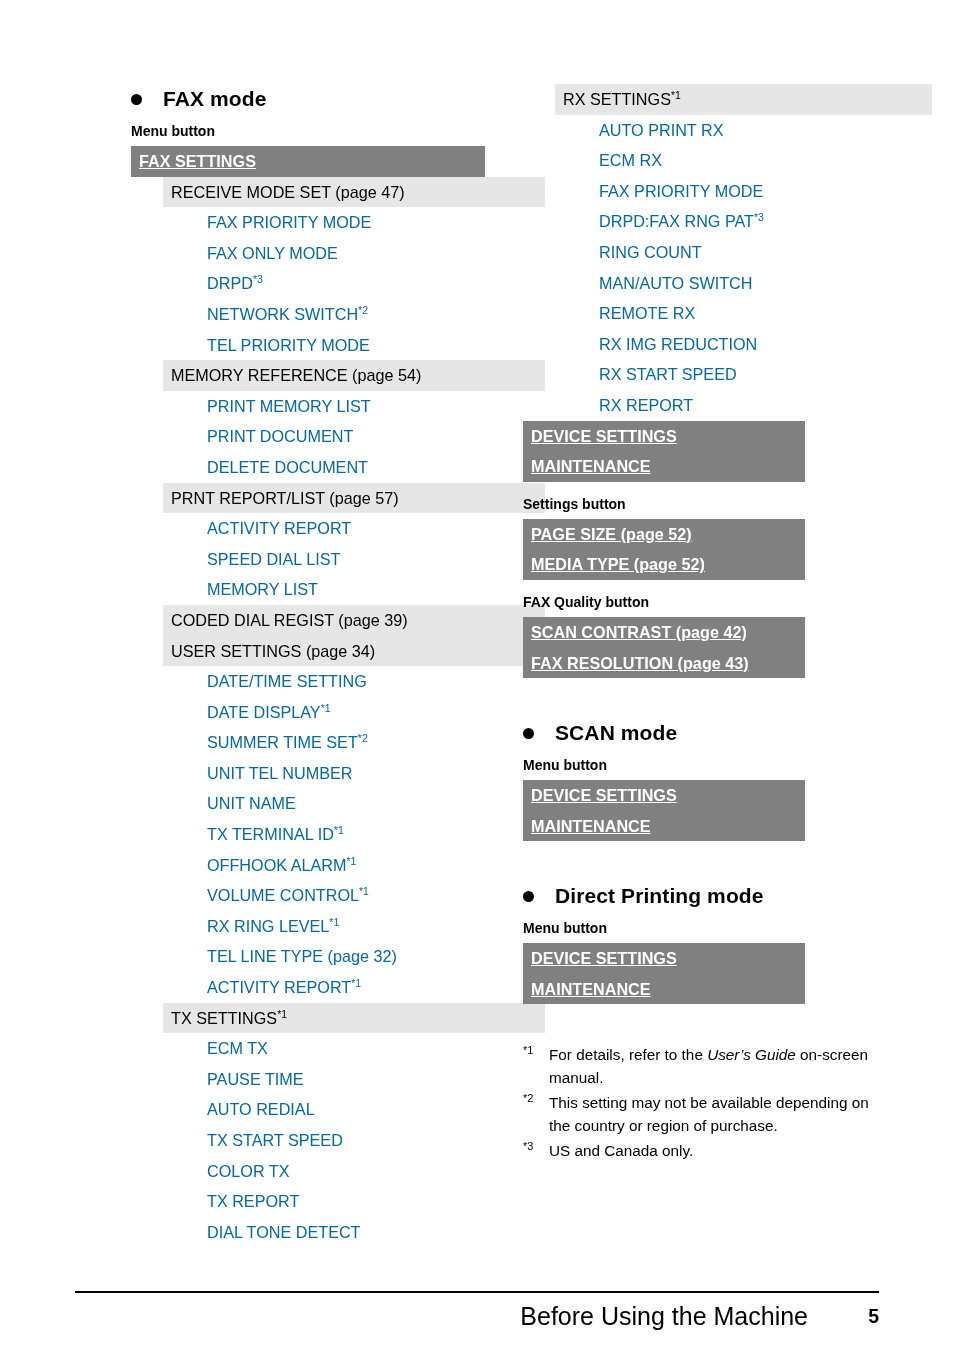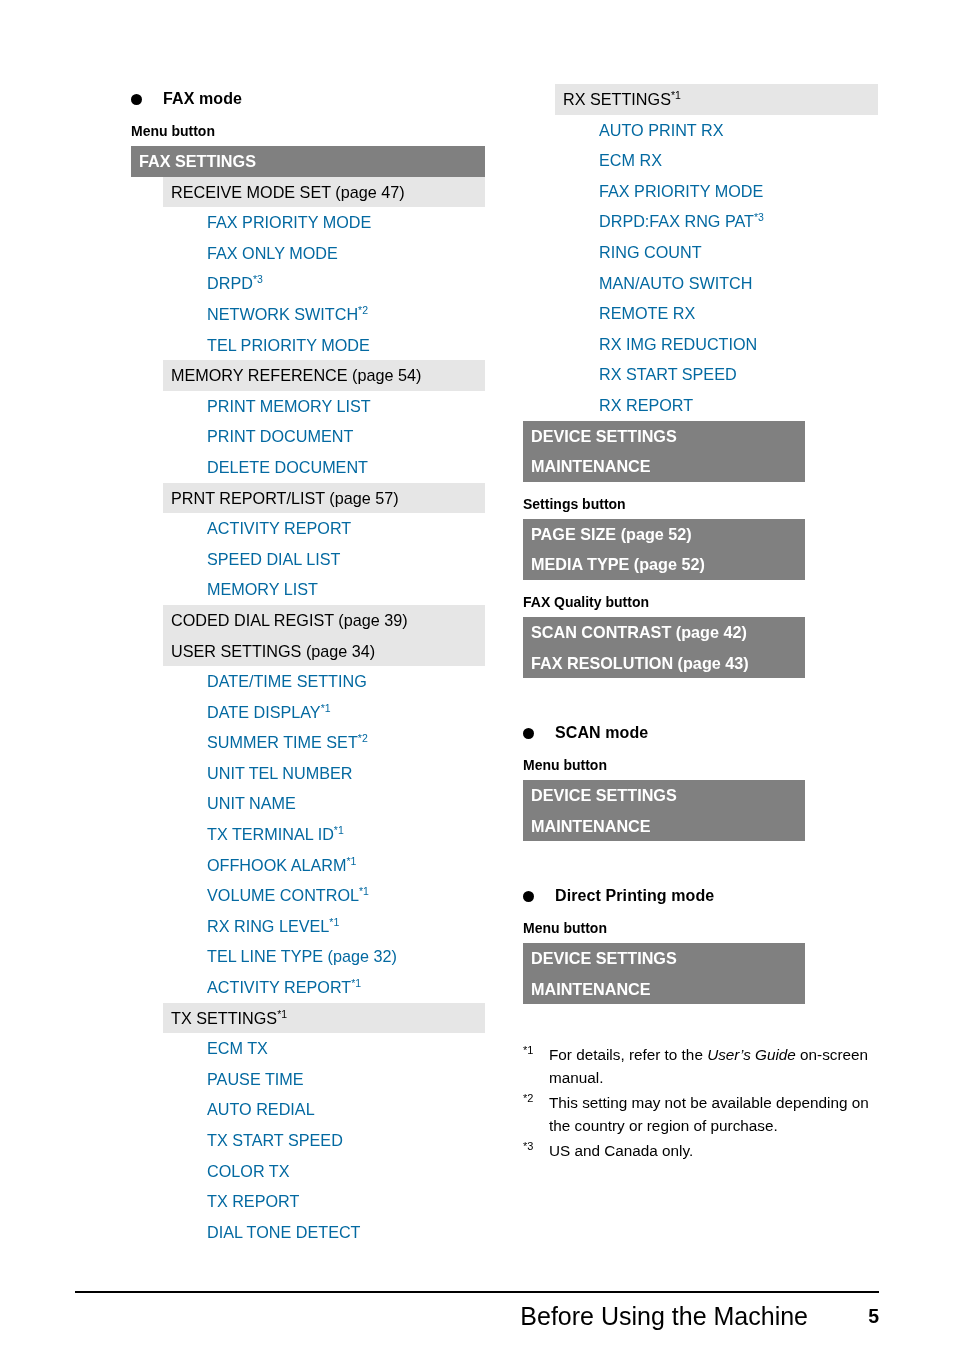--- a/index.html
+++ b/index.html
@@ -26,21 +26,21 @@
     position: absolute;
     top: 84px;
   }
   .col-left  { left: 131px; width: 354px; }
   .col-right { left: 523px; width: 355px; }
 
   
   .mode-head {
     display: flex;
     align-items: center;
-    font-size: 16px;
+    font-size: 21px;
     font-weight: bold;
     letter-spacing: .1px;
     height: 30px;
     margin: 0 0 7px 0;
   }
   .mode-head .bullet {
     width: 11px; height: 11px;
     border-radius: 50%;
     background: #000;
     display: inline-block;
@@ -57,25 +57,25 @@
   
   .band {
     display: block;
     box-sizing: border-box;
     line-height: 30.6px;
     height: 30.6px;
     font-size: 16.2px;
     white-space: nowrap;
     overflow: hidden;
   }
-  .lvl0 { margin-left: 0px;  width: 354px; padding-left: 8px; }
-  .lvl1 { margin-left: 32px; width: 322px; padding-left: 8px; }
+  .lvl0 { margin-left: 0px;  width: 354px; padding-left: 8px; text-decoration: underline; }
+  .lvl1 { margin-left: 32px; width: 382px; padding-left: 8px; }
   .lvl2 { margin-left: 72px; width: 282px; padding-left: 4px; }
   .col-right .lvl0 { width: 282px; }
-  .col-right .lvl1 { width: 323px; }
+  .col-right .lvl1 { width: 377px; }
   .col-right .lvl2 { width: 283px; }
 
   .dark  { background: #808080; color: #ffffff; font-weight: bold; }
   .light { background: #e6e6e6; color: #000000; font-weight: normal; }
   .plain { background: transparent; color: #0369a1; font-weight: normal; }
   .gap-sm { height: 12px; }
   .gap-lg { height: 40px; }
 
   sup {
     font-size: 10.5px;

